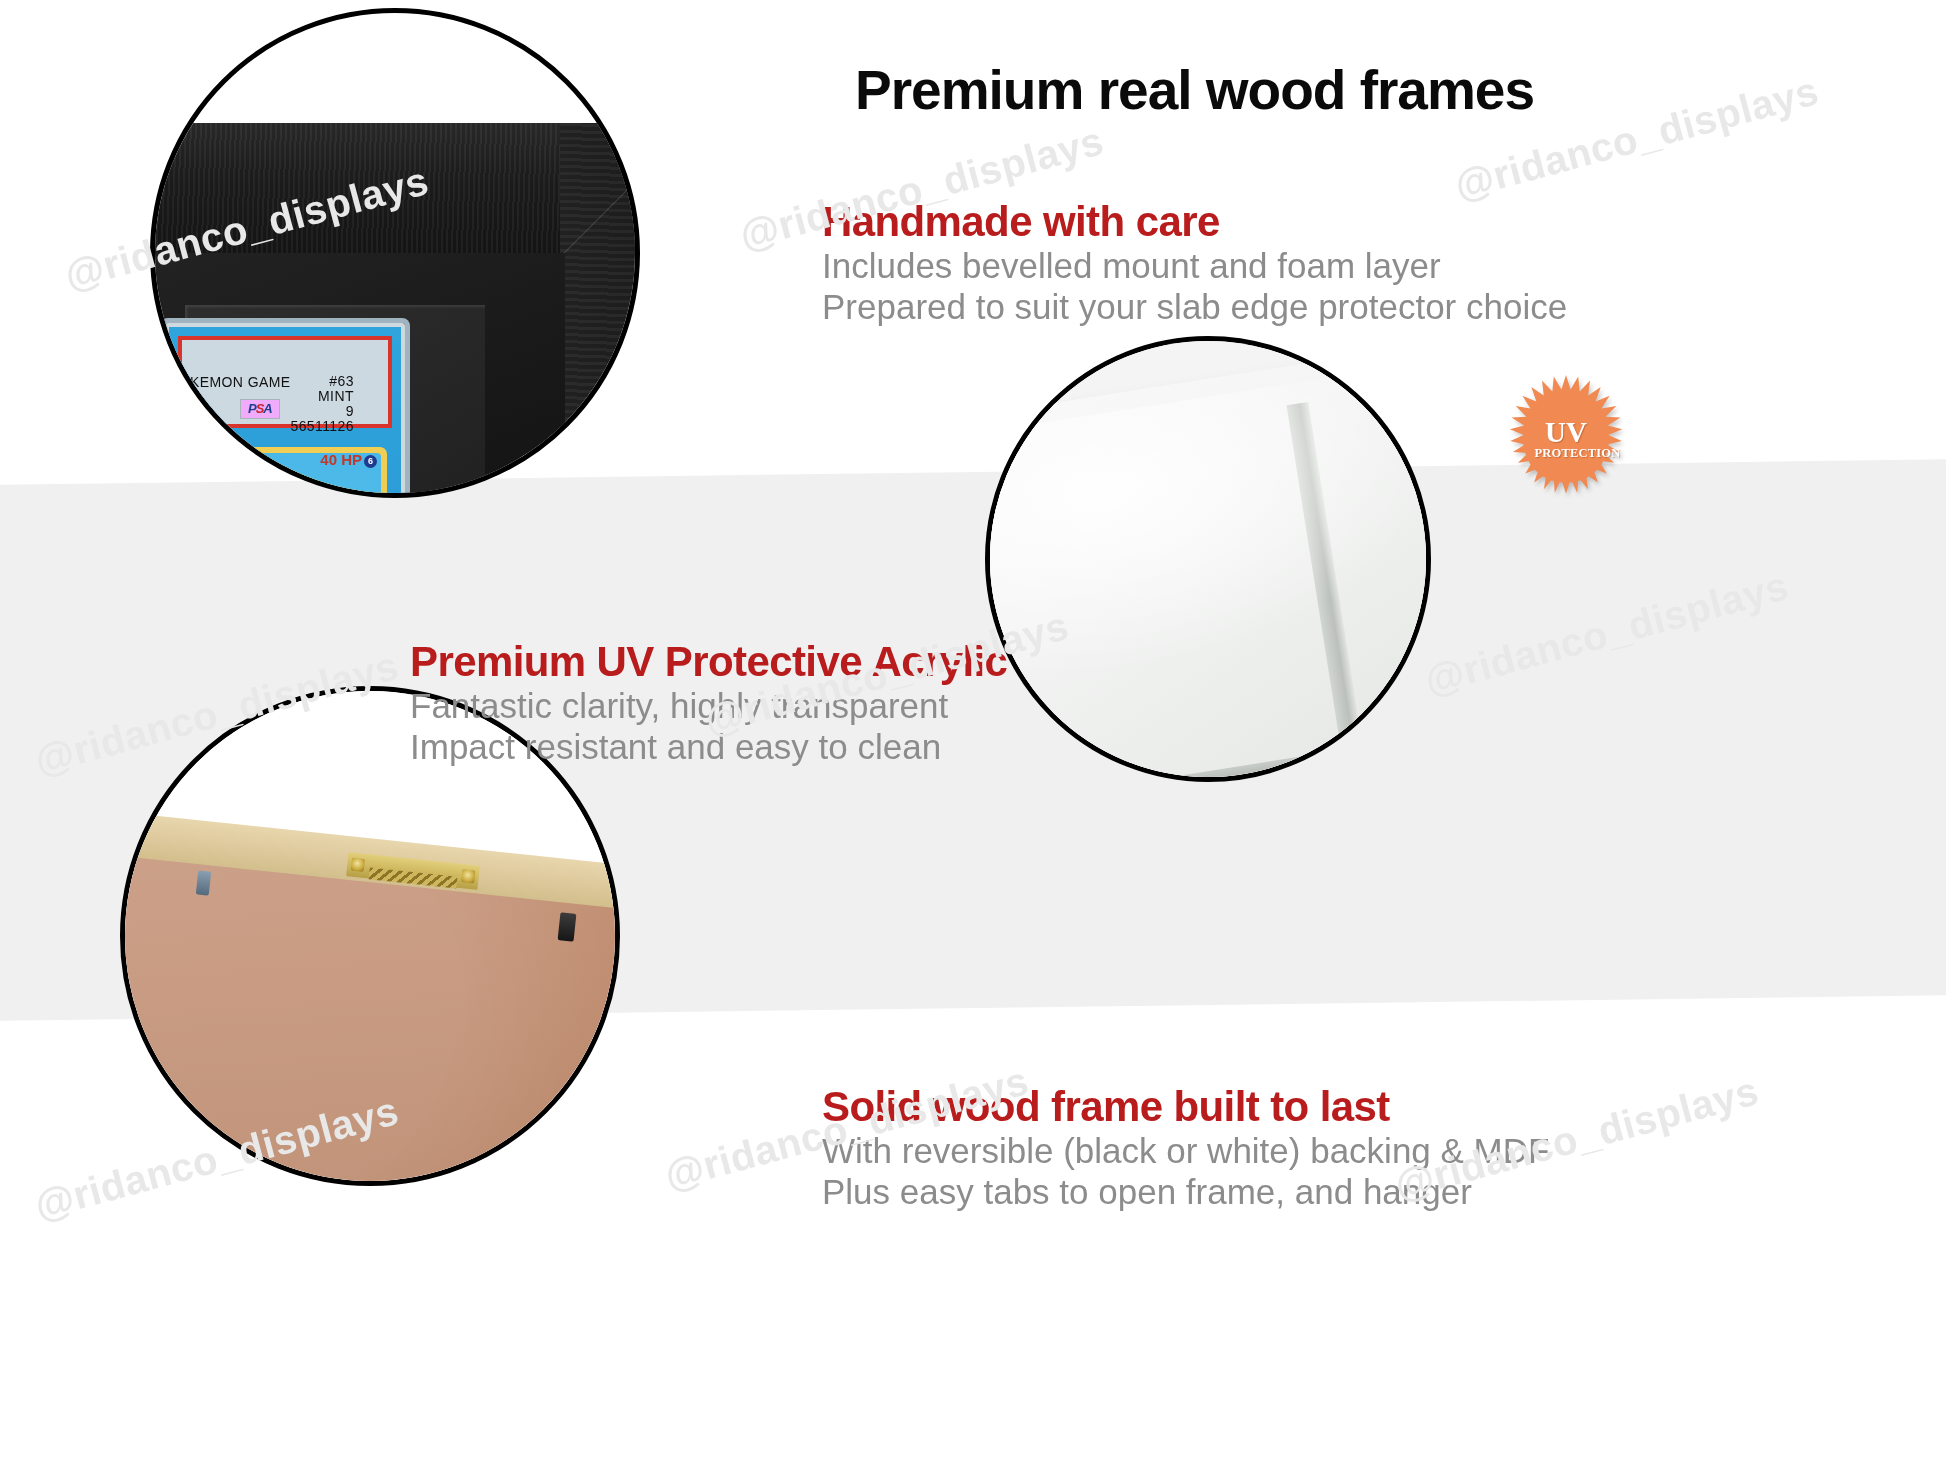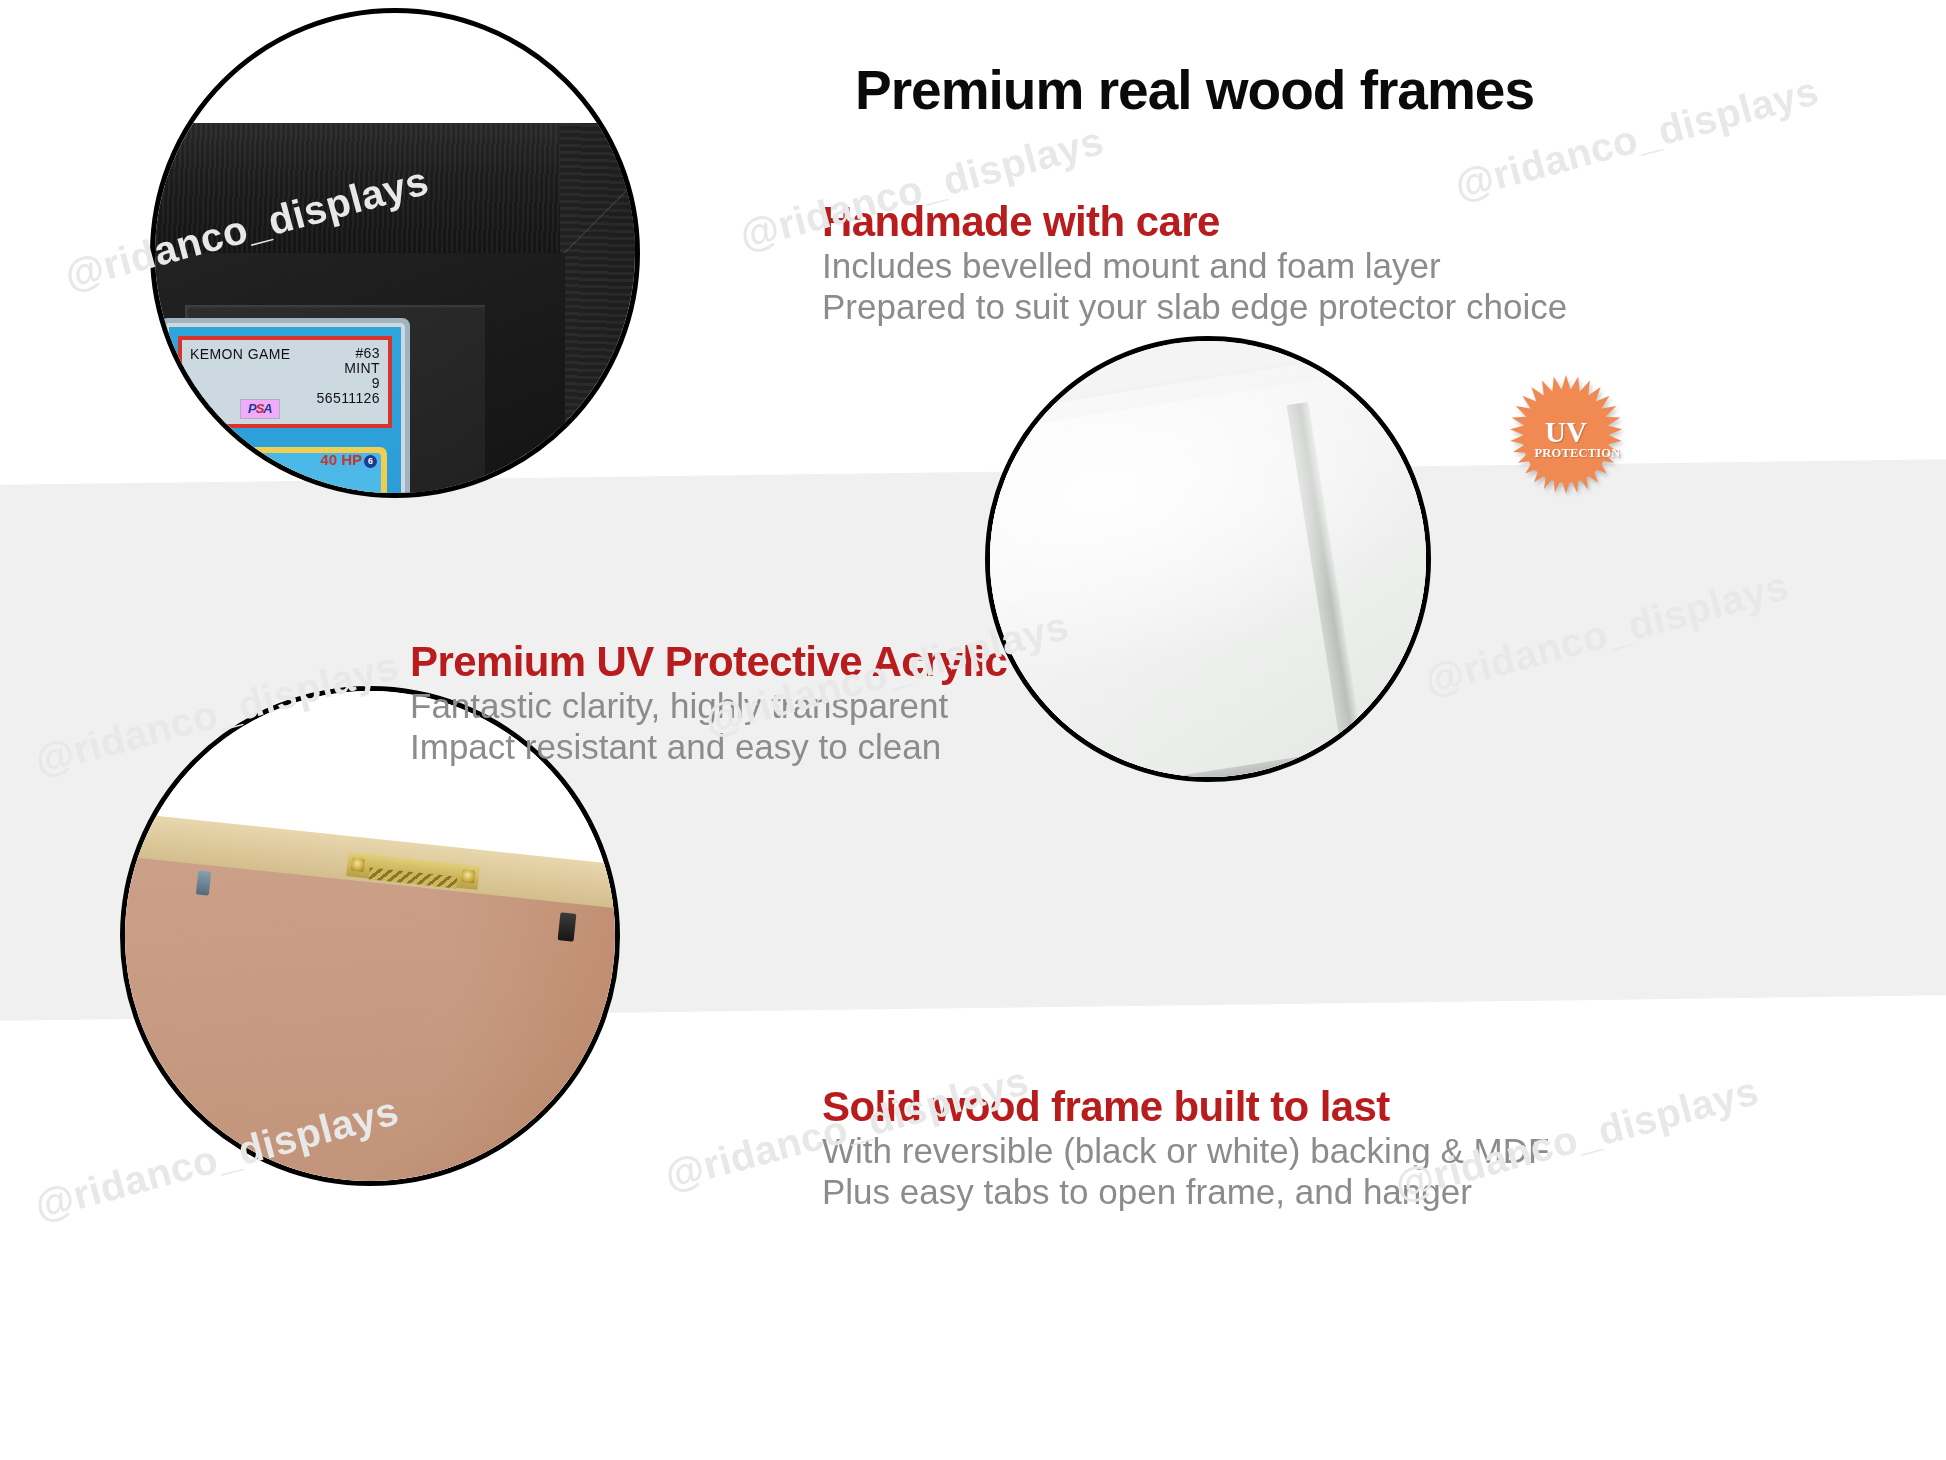--- a/index.html
+++ b/index.html
@@ -99,21 +99,21 @@
   }
   .slab-label {
     position: relative;
     background: #ccd9e0;
     border: 4px solid #d9342b;
     height: 92px;
     padding: 6px 8px 0 8px;
     font-family: "Liberation Sans", sans-serif;
     color: #111;
   }
-  .slab-row { display: flex; justify-content: space-between; font-size: 14px; letter-spacing: .4px; }
+  .slab-row { display: flex; justify-content: flex-start; font-size: 14px; letter-spacing: .4px; margin-top: 28px; }
   .slab-right { text-align: right; line-height: 1.08; font-size: 14px; }
   .psa-logo {
     position: absolute; left: 58px; bottom: 5px;
     background: #f0abfc;
     color: #1d3f8f;
     font-size: 13px; font-weight: 800; font-style: italic;
     padding: 1px 7px 2px 7px;
     letter-spacing: -1px;
     border: 1px solid #aab3b8;
   }

